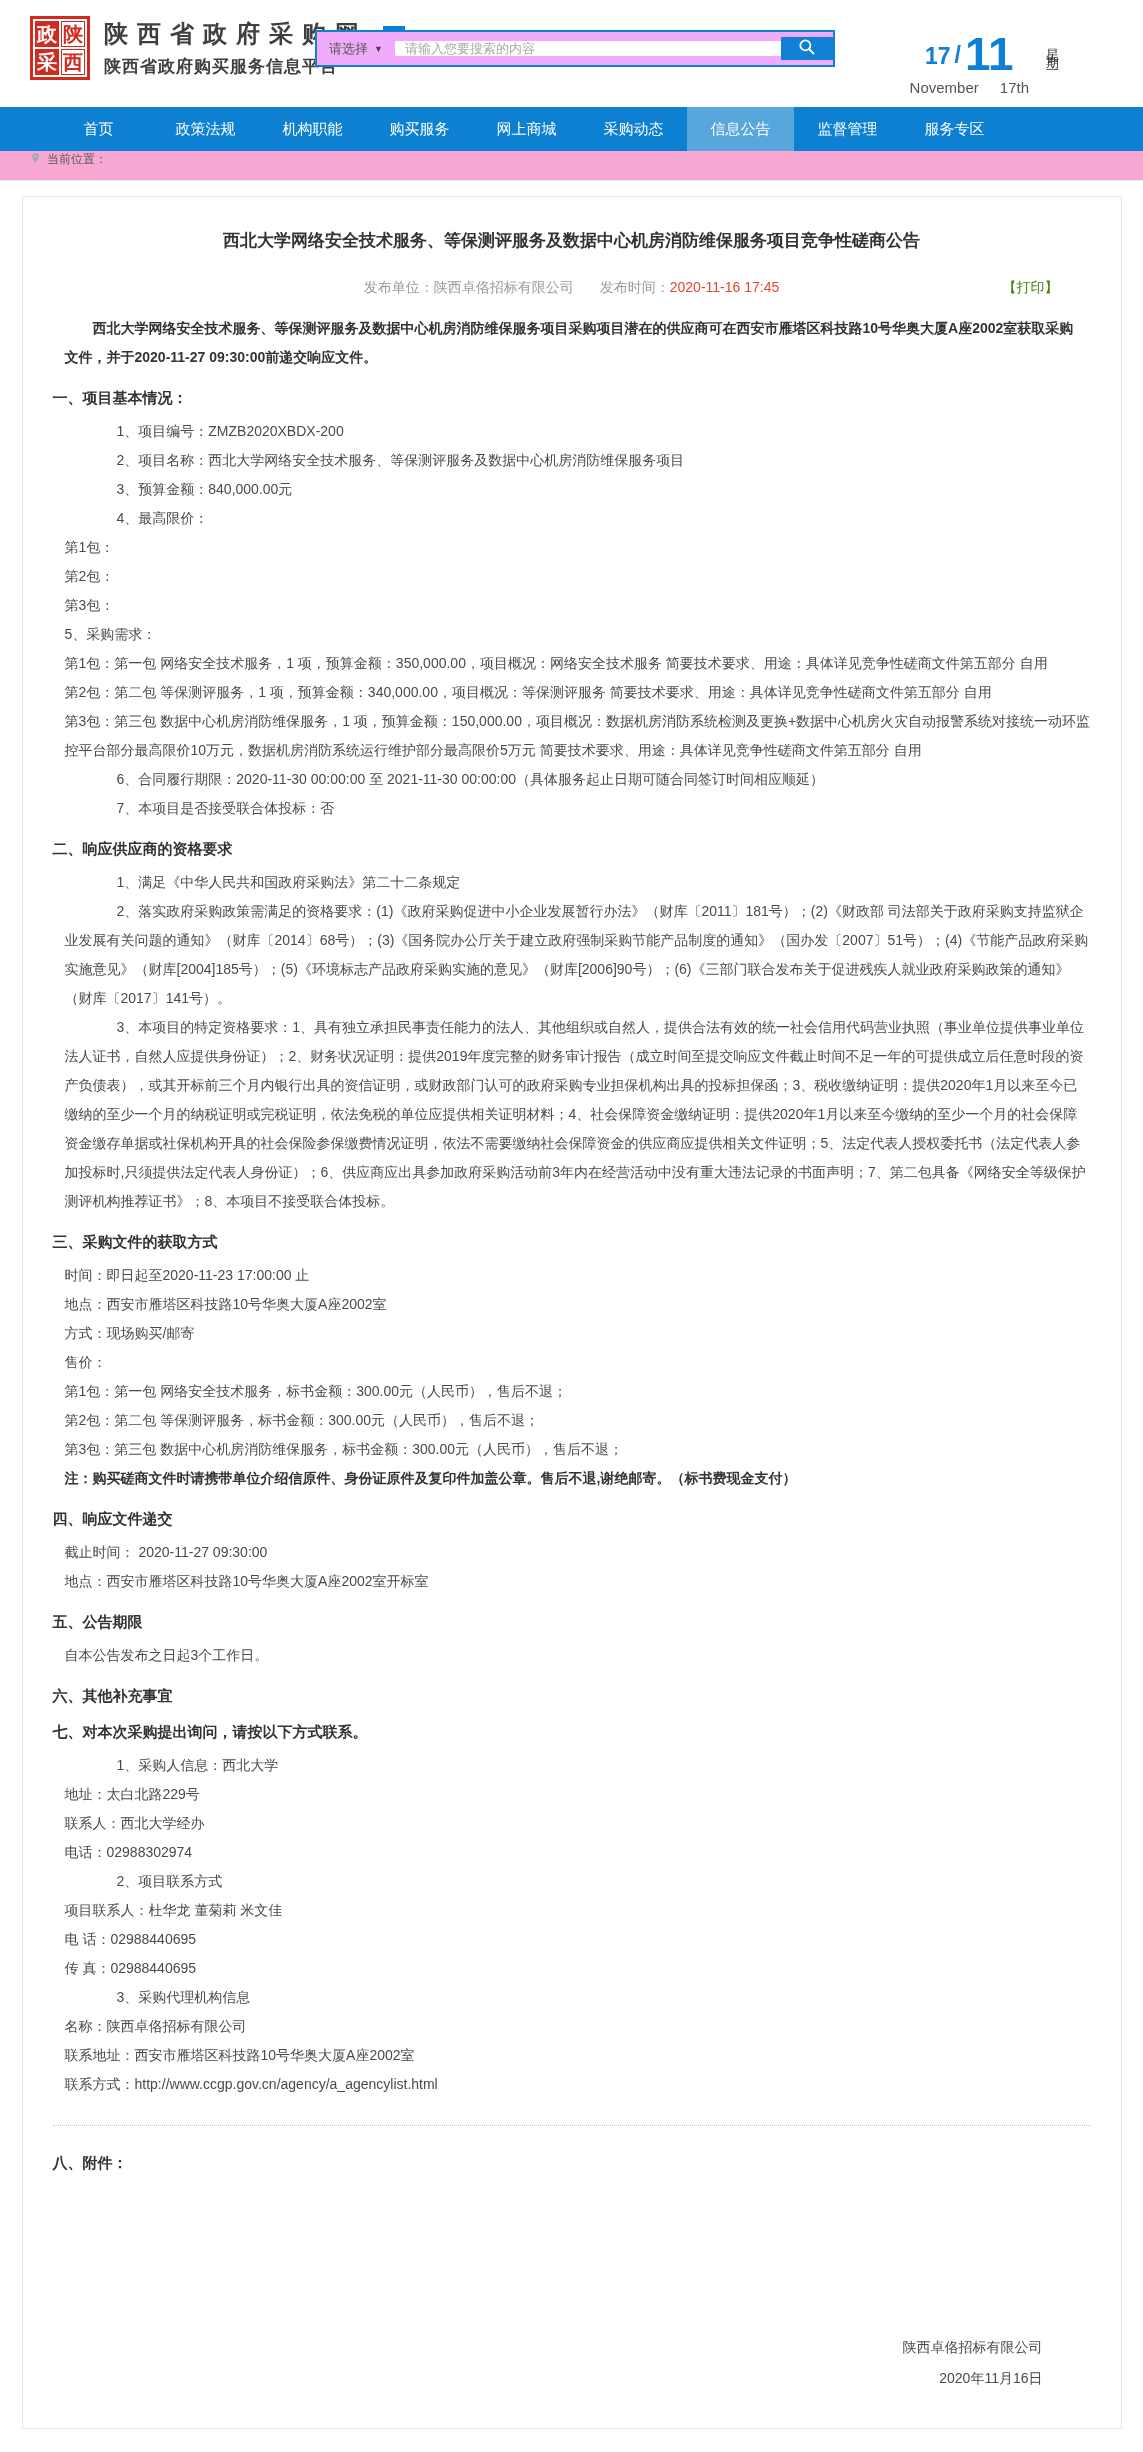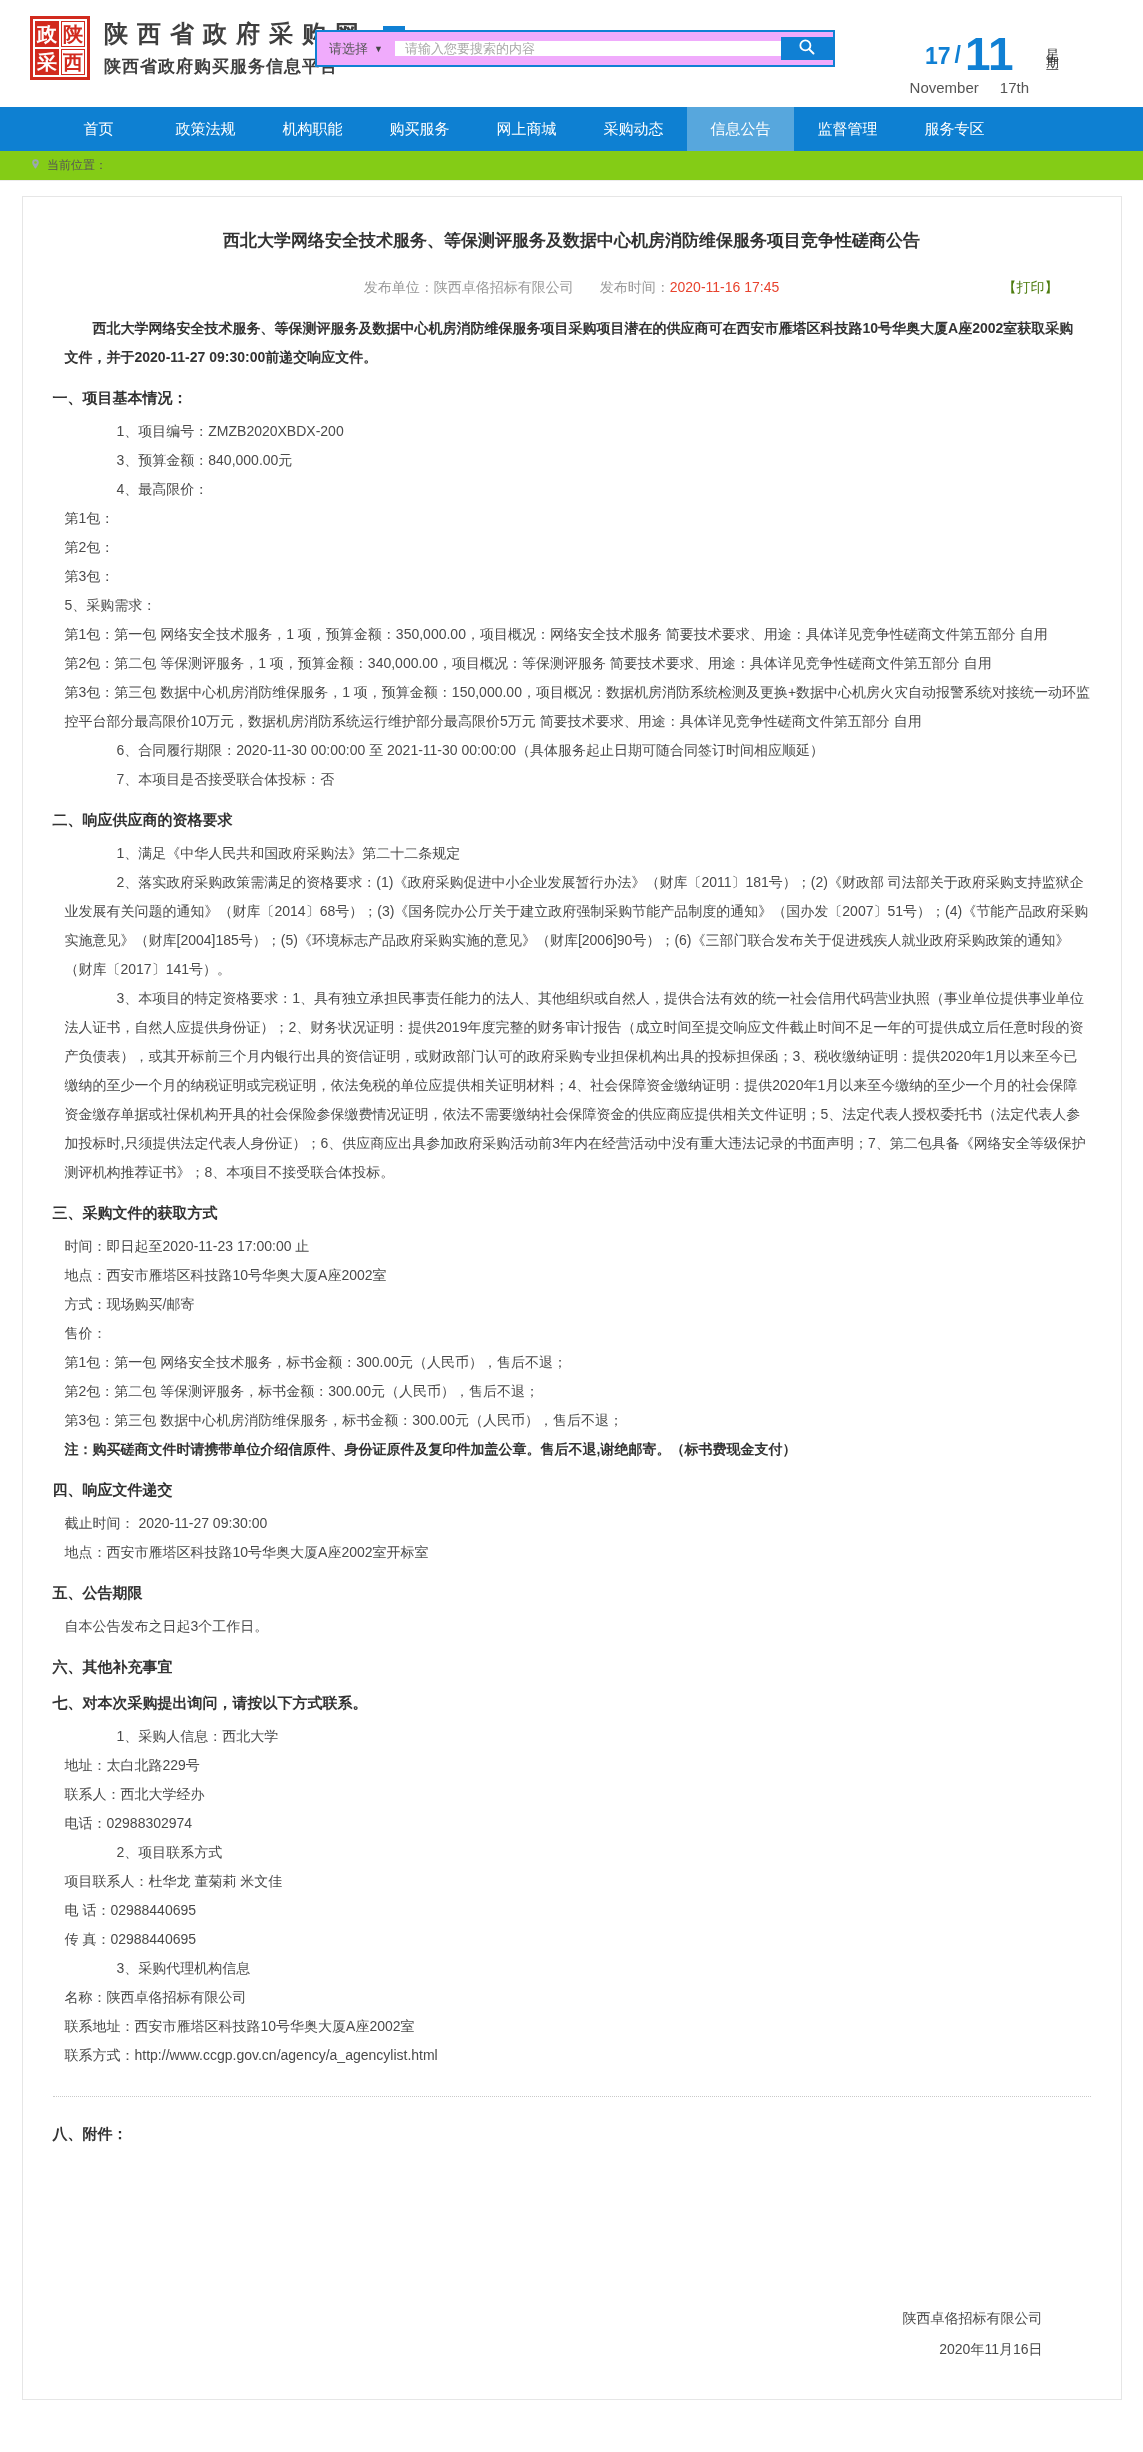--- a/index.html
+++ b/index.html
@@ -67,22 +67,22 @@
   
   .nav { height:44px; background:#0e80d2; display:flex; padding-left:45px; padding-right:135px; }
   .nav-item {
     flex:1; display:flex; align-items:center; justify-content:center;
     color:#fff; font-size:15px; cursor:pointer; white-space:nowrap;
   }
   .nav-item.active { background:#57a7dd; }
 
   
   .breadcrumb {
-    height:30px; background:#84cc16; border-bottom:1px solid #ececec;
-    display:flex; align-items:center; gap:6px; padding-left:30px;
+    height:30px; background:#f9a8d4; border-bottom:1px solid #ececec;
+    display:flex; align-items:flex-start; gap:6px; padding-left:30px;
     font-size:12px; color:#555;
   }
 
   
   .card {
     width:1100px; margin:15px auto 26px;
     border:1px solid #e6e6e6; background:#fff;
     padding:26px 30px 34px;
   }
   .article-title {
@@ -180,20 +180,21 @@
   <div class="meta">
     <span>发布单位：</span><span>陕西卓佫招标有限公司</span><span class="gap"></span><span>发布时间：</span><span class="time">2020-11-16 17:45</span>
     <span class="print-link">【打印】</span>
   </div>
 
   <article>
     <p class="intro">西北大学网络安全技术服务、等保测评服务及数据中心机房消防维保服务项目采购项目潜在的供应商可在西安市雁塔区科技路10号华奥大厦A座2002室获取采购文件，并于2020-11-27 09:30:00前递交响应文件。</p>
 
     <h3 class="sec-heading">一、项目基本情况：</h3>
     <p class="sub">1、项目编号：ZMZB2020XBDX-200</p>
+    <p class="sub">2、项目名称：西北大学网络安全技术服务、等保测评服务及数据中心机房消防维保服务项目</p>
     <p class="sub">3、预算金额：840,000.00元</p>
     <p class="sub">4、最高限价：</p>
     <p class="plain">第1包：</p>
     <p class="plain">第2包：</p>
     <p class="plain">第3包：</p>
     <p class="plain">5、采购需求：</p>
     <p class="plain">第1包：第一包 网络安全技术服务，1 项，预算金额：350,000.00，项目概况：网络安全技术服务 简要技术要求、用途：具体详见竞争性磋商文件第五部分 自用</p>
     <p class="plain">第2包：第二包 等保测评服务，1 项，预算金额：340,000.00，项目概况：等保测评服务 简要技术要求、用途：具体详见竞争性磋商文件第五部分 自用</p>
     <p class="plain">第3包：第三包 数据中心机房消防维保服务，1 项，预算金额：150,000.00，项目概况：数据机房消防系统检测及更换+数据中心机房火灾自动报警系统对接统一动环监控平台部分最高限价10万元，数据机房消防系统运行维护部分最高限价5万元 简要技术要求、用途：具体详见竞争性磋商文件第五部分 自用</p>
     <p class="sub">6、合同履行期限：2020-11-30 00:00:00 至 2021-11-30 00:00:00（具体服务起止日期可随合同签订时间相应顺延）</p>

